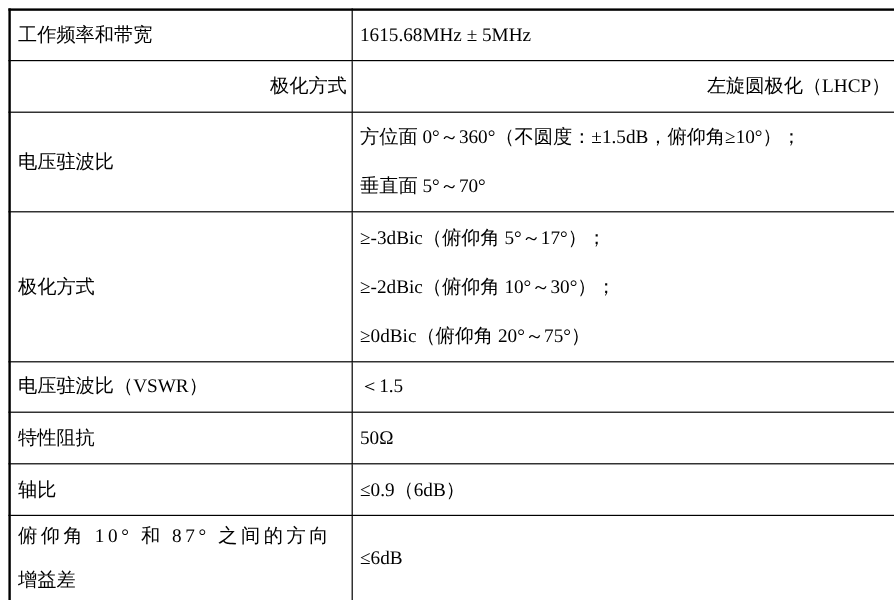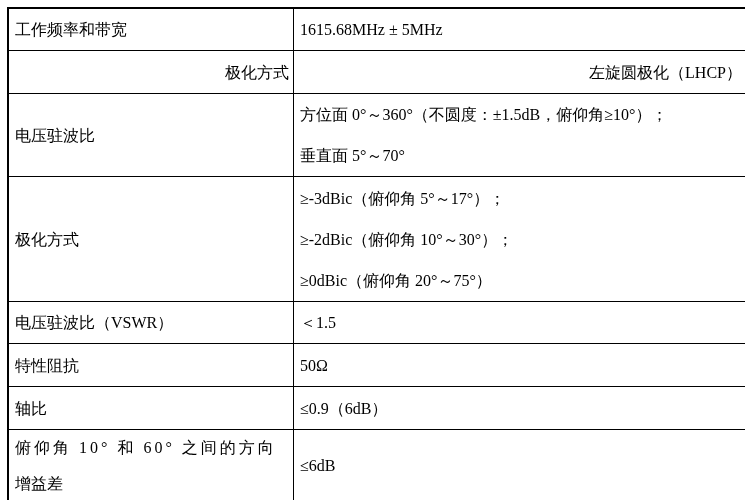--- a/index.html
+++ b/index.html
@@ -112,21 +112,21 @@
         <tr>
           <td class="label-cell">
             <div class="cell-line">轴比</div>
           </td>
           <td class="value-cell">
             <div class="cell-line">≤0.9（6dB）</div>
           </td>
         </tr>
         <tr>
           <td class="label-cell">
-            <div class="cell-line">俯仰角 10° 和 60° 之间的方向</div>
+            <div class="cell-line">俯仰角 10° 和 87° 之间的方向</div>
             <div class="cell-line">增益差</div>
           </td>
           <td class="value-cell">
             <div class="cell-line">≤6dB</div>
           </td>
         </tr>
       </tbody>
   </table>
 </div>
 

